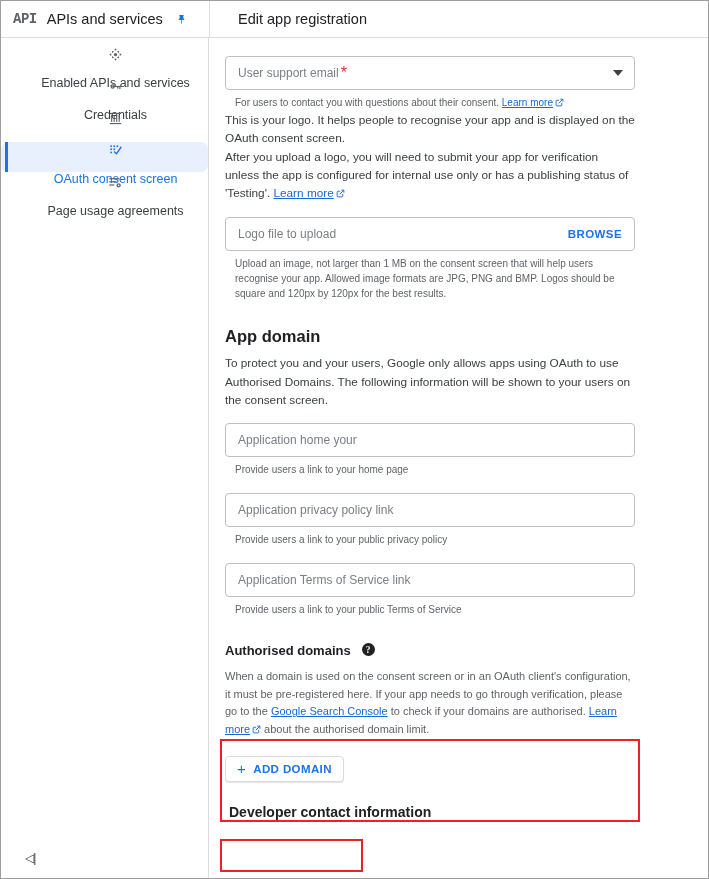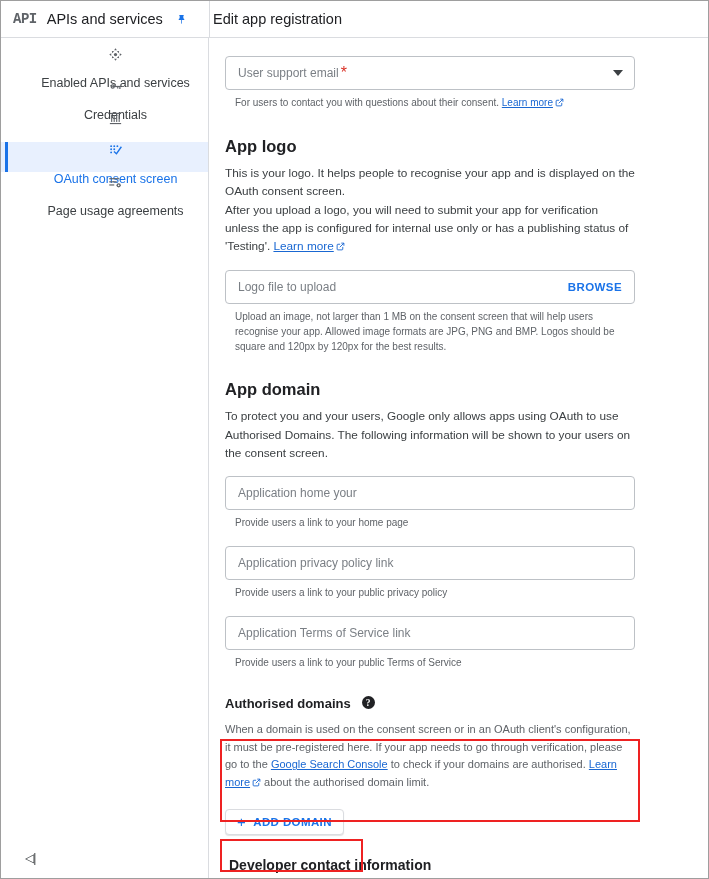--- a/index.html
+++ b/index.html
@@ -50,21 +50,21 @@
     color: #1a73e8;
     display: inline-flex;
     align-items: center;
     margin-left: 3px;
   }
   .topbar-right {
     flex: 1;
     height: 100%;
     display: flex;
     align-items: center;
-    padding-left: 3px;
+    padding-left: 28px;
     border-left: 1px solid #dadce0;
   }
   .page-title {
     font-size: 14.5px;
     color: #202124;
   }
   
   .body {
     flex: 1;
     display: flex;
@@ -103,20 +103,21 @@
     height: 16px;
     display: inline-flex;
     align-items: center;
     justify-content: center;
     color: #5f6368;
     flex: none;
   }
   .nav-item.active {
     background: #e8f0fe;
     color: #1a73e8;
+    border-radius: 7px;
   }
   .nav-item.active .nav-icon { color: #1a73e8; }
   .nav-item.active::before {
     content: "";
     position: absolute;
     left: 4px; top: 0; bottom: 0;
     width: 3px;
     background: #1a73e8;
   }
   .nav-label { white-space: nowrap; }
@@ -381,21 +382,20 @@
         </div>
         <div class="helper">
           <span>For users to contact you with questions about their consent. </span><a class="link">Learn more</a><span class="ext-icon"><svg width="9" height="9" viewBox="0 0 24 24" fill="none" stroke="currentColor" stroke-width="2.4">
                 <path d="M18 13v6a2 2 0 01-2 2H5a2 2 0 01-2-2V8a2 2 0 012-2h6"></path>
                 <path d="M14 3h7v7"></path>
                 <path d="M10 14L21 3"></path>
               </svg></span>
         </div>
 
         
-        <h2 class="section-title">App logo</h2>
         <p class="section-desc">
           <span>This is your logo. It helps people to recognise your app and is displayed on the OAuth consent screen.</span><br>
           <span>After you upload a logo, you will need to submit your app for verification unless the app is configured for internal use only or has a publishing status of 'Testing'. </span><a class="link">Learn more</a><span class="ext-icon"><svg width="9" height="9" viewBox="0 0 24 24" fill="none" stroke="currentColor" stroke-width="2.4">
                 <path d="M18 13v6a2 2 0 01-2 2H5a2 2 0 01-2-2V8a2 2 0 012-2h6"></path>
                 <path d="M14 3h7v7"></path>
                 <path d="M10 14L21 3"></path>
               </svg></span>
         </p>
 
         <div class="field">

